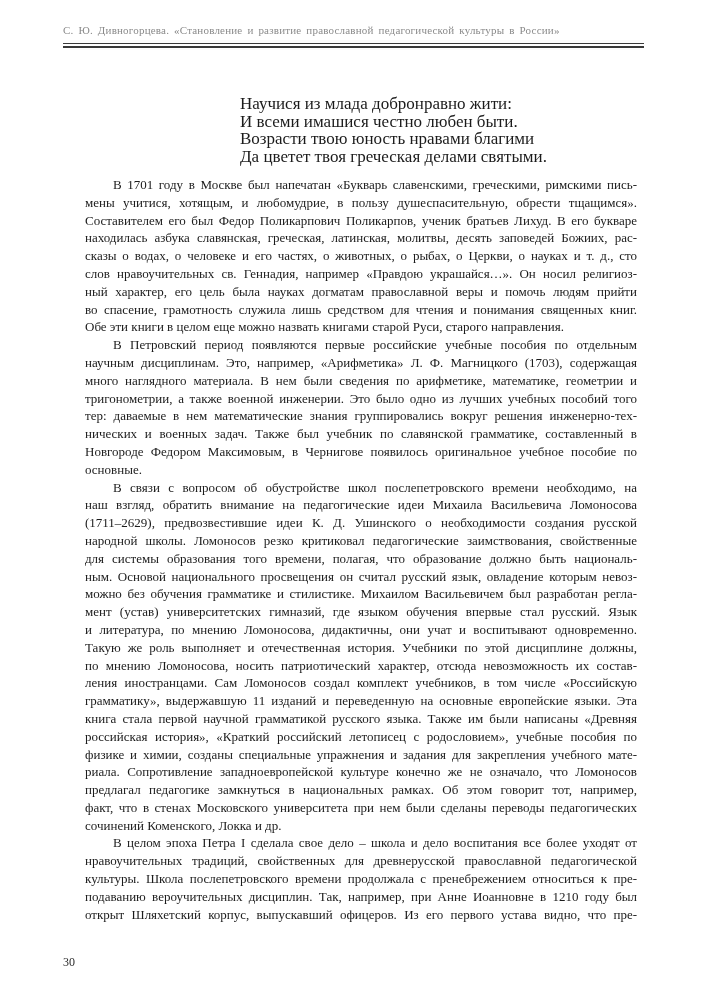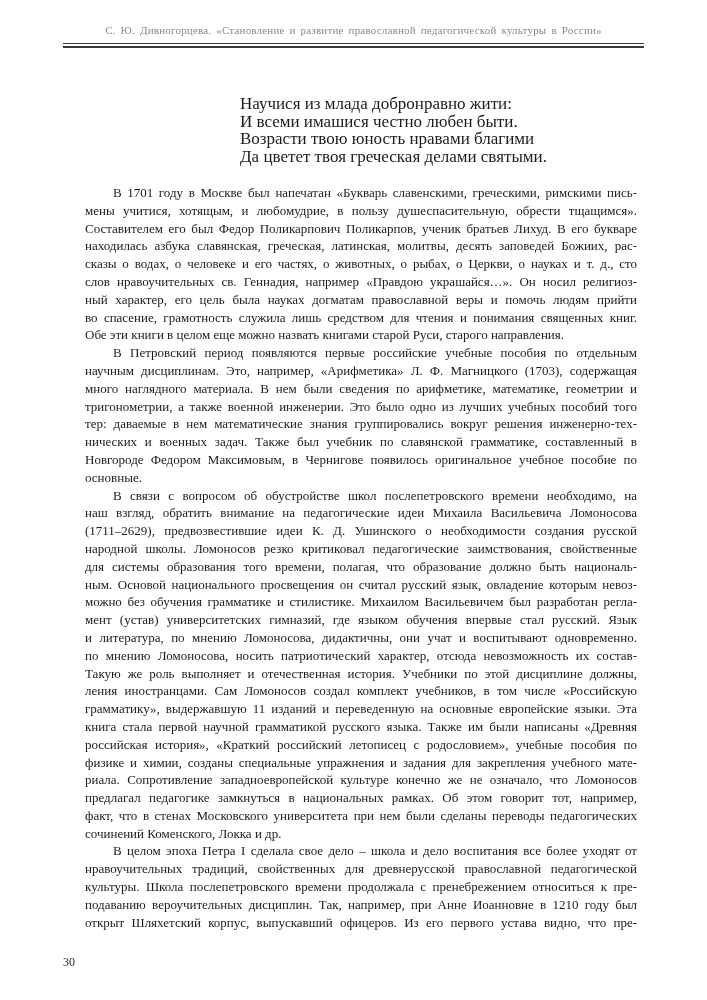--- a/index.html
+++ b/index.html
@@ -7,39 +7,39 @@
     position:relative;
     width:707px;height:1000px;
     margin:0 auto;
     background:#ffffff;
     font-family:"Liberation Serif","DejaVu Serif",serif;
     color:#1b1b1b;
     overflow:hidden;
   }
   .running-header{
     position:absolute;top:24px;left:63px;width:581px;
-    text-align:center;
+    text-align:left;
     font-size:11px;
     letter-spacing:.2px;
     word-spacing:2px;
     color:#8a8a8a;
     white-space:nowrap;
   }
   .header-rule{
     position:absolute;top:43px;left:63px;width:581px;
     height:2px;
     border-top:1px solid #3a3a3a;
     border-bottom:2px solid #3a3a3a;
   }
   .poem{
     position:absolute;top:95px;left:240px;
     font-size:17px;line-height:17.5px;font-family:Liberation Serif, serif;
   }
   .body-text{
-    position:absolute;top:184px;left:85px;width:552px;
+    position:absolute;top:176px;left:85px;width:552px;
     font-size:13px;line-height:17.8px;
   }
   .para{margin:0;}
   .line{
     text-align:justify;
     text-align-last:justify;
     white-space:normal;
   }
   .line.indent{padding-left:28px;}
   .line.last{text-align-last:left;}
@@ -89,22 +89,22 @@
       <div class="para">
         <div class="line indent">В связи с вопросом об обустройстве школ послепетровского времени необходимо, на</div>
         <div class="line">наш взгляд, обратить внимание на педагогические идеи Михаила Васильевича Ломоносова</div>
         <div class="line">(1711–2629), предвозвестившие идеи К. Д. Ушинского о необходимости создания русской</div>
         <div class="line">народной школы. Ломоносов резко критиковал педагогические заимствования, свойственные</div>
         <div class="line">для системы образования того времени, полагая, что образование должно быть националь-</div>
         <div class="line">ным. Основой национального просвещения он считал русский язык, овладение которым невоз-</div>
         <div class="line">можно без обучения грамматике и стилистике. Михаилом Васильевичем был разработан регла-</div>
         <div class="line">мент (устав) университетских гимназий, где языком обучения впервые стал русский. Язык</div>
         <div class="line">и литература, по мнению Ломоносова, дидактичны, они учат и воспитывают одновременно.</div>
+        <div class="line">Такую же роль выполняет и отечественная история. Учебники по этой дисциплине должны,</div>
         <div class="line">по мнению Ломоносова, носить патриотический характер, отсюда невозможность их состав-</div>
-        <div class="line">Такую же роль выполняет и отечественная история. Учебники по этой дисциплине должны,</div>
         <div class="line">ления иностранцами. Сам Ломоносов создал комплект учебников, в том числе «Российскую</div>
         <div class="line">грамматику», выдержавшую 11 изданий и переведенную на основные европейские языки. Эта</div>
         <div class="line">книга стала первой научной грамматикой русского языка. Также им были написаны «Древняя</div>
         <div class="line">российская история», «Краткий российский летописец с родословием», учебные пособия по</div>
         <div class="line">физике и химии, созданы специальные упражнения и задания для закрепления учебного мате-</div>
         <div class="line">риала. Сопротивление западноевропейской культуре конечно же не означало, что Ломоносов</div>
         <div class="line">предлагал педагогике замкнуться в национальных рамках. Об этом говорит тот, например,</div>
         <div class="line">факт, что в стенах Московского университета при нем были сделаны переводы педагогических</div>
         <div class="line last">сочинений Коменского, Локка и др.</div>
       </div>

